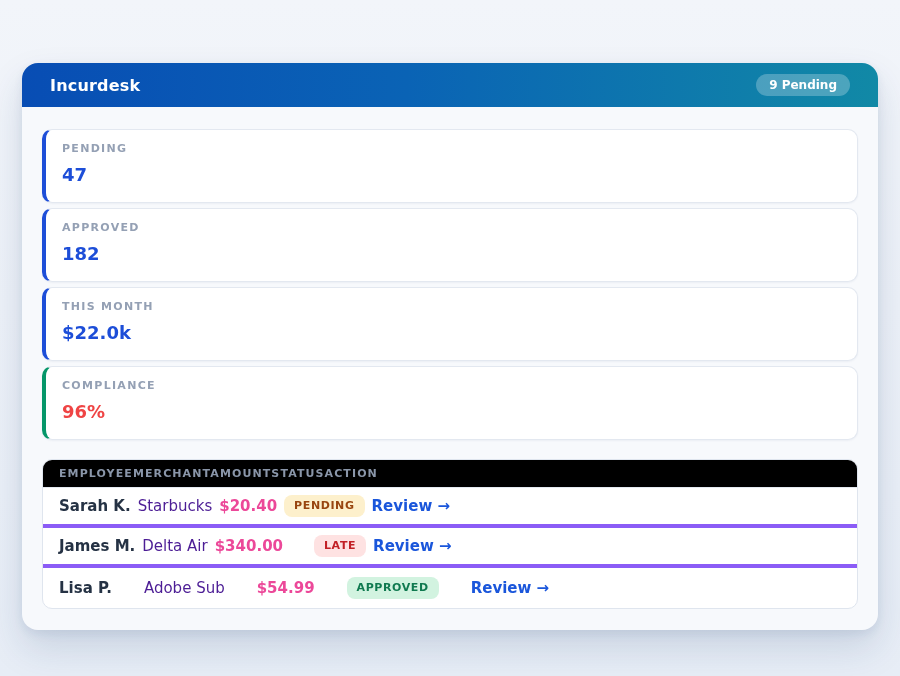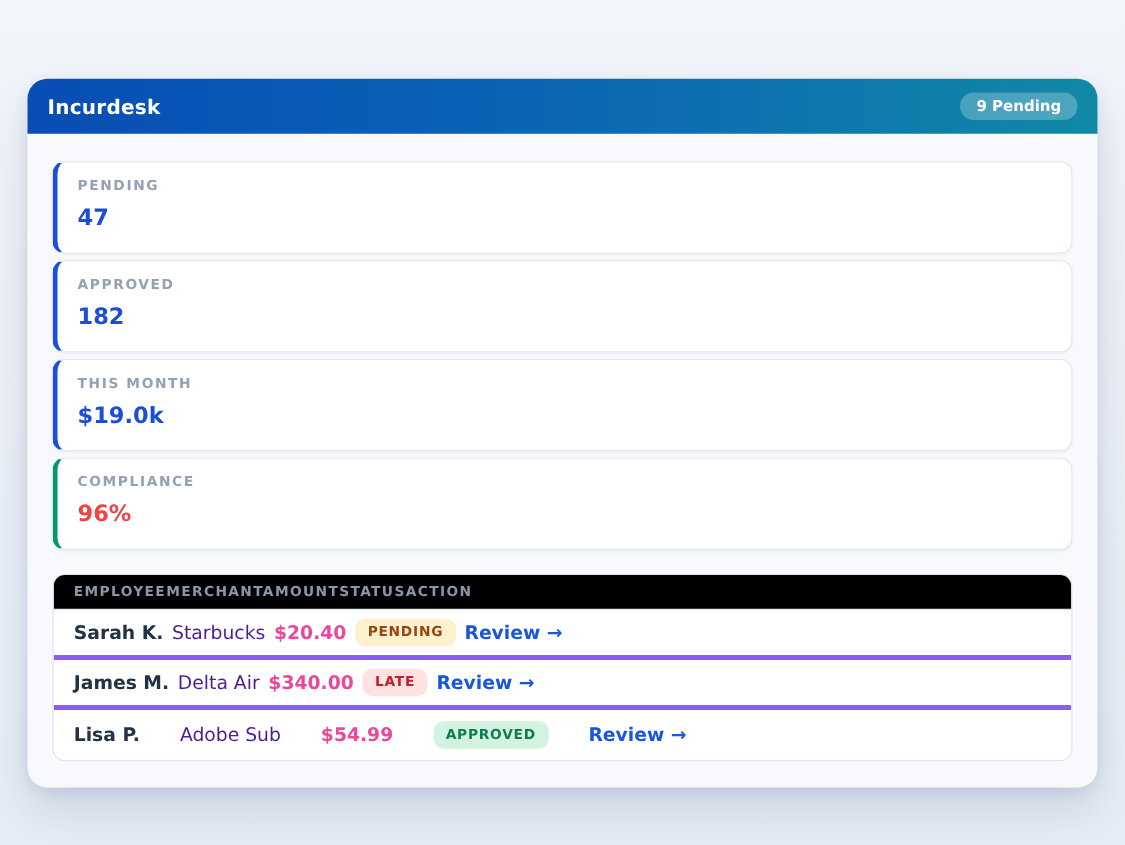--- a/index.html
+++ b/index.html
@@ -14,21 +14,21 @@
   .app-card {
     position:absolute; left:22px; top:63px; width:856px;
     background:#f7f9fc; border-radius:16px;
     box-shadow: 0 18px 36px rgba(30,60,110,0.15), 0 4px 10px rgba(30,60,110,0.08);
   }
 
   .app-header {
     height:44px; border-radius:16px 16px 0 0;
     background: linear-gradient(90deg, #084db4 0%, #0a63b5 45%, #1189a6 100%);
     display:flex; align-items:center; justify-content:space-between;
-    padding:0 16px;
+    padding:0 28px;
   }
   .app-title { color:#ffffff; font-size:16px; font-weight:bold; letter-spacing:0.2px; }
   .header-badge {
     background: rgba(255,255,255,0.25); color:#ffffff;
     font-size:12px; font-weight:bold;
     padding:5px 13px; border-radius:999px; line-height:12px;
   }
 
   .app-body { padding:22px 20px 21px 20px; }
 
@@ -93,21 +93,21 @@
         <div class="stat-value" style="color: rgb(29, 78, 216);">47</div>
       </div>
 
       <div class="stat-card" style="border-left-color: rgb(29, 78, 216);">
         <div class="stat-label">APPROVED</div>
         <div class="stat-value" style="color: rgb(29, 78, 216);">182</div>
       </div>
 
       <div class="stat-card" style="border-left-color: rgb(29, 78, 216);">
         <div class="stat-label">THIS MONTH</div>
-        <div class="stat-value" style="color: rgb(29, 78, 216);">$19.0k</div>
+        <div class="stat-value" style="color: rgb(29, 78, 216);">$22.0k</div>
       </div>
 
       <div class="stat-card" style="border-left-color: rgb(5, 150, 105);">
         <div class="stat-label">COMPLIANCE</div>
         <div class="stat-value" style="color: #ef4444;">96%</div>
       </div>
 
       <div class="table-card">
 
         <div class="table-head">
@@ -119,21 +119,21 @@
           <span class="t-merchant">Starbucks</span>
           <span class="t-amount">$20.40</span>
           <span class="t-badge" style="background-color: rgb(253, 240, 204); color: rgb(152, 69, 15);">PENDING</span>
           <a class="t-action">Review →</a>
         </div>
 
         <div class="trow">
           <span class="t-name">James M.</span>
           <span class="t-merchant">Delta Air</span>
           <span class="t-amount">$340.00</span>
-          <span class="t-badge" style="background-color: rgb(254, 226, 226); color: rgb(194, 32, 38);">LATE</span>
+          <span class="t-badge" style="background-color: rgb(254, 226, 226); color: rgb(194, 32, 38); margin-left: 24px;">LATE</span>
           <a class="t-action">Review →</a>
         </div>
 
         <div class="trow">
           <span class="t-name">Lisa P.</span>
           <span class="t-merchant">Adobe Sub</span>
           <span class="t-amount">$54.99</span>
           <span class="t-badge" style="background-color: rgb(210, 243, 224); color: rgb(16, 122, 80);">APPROVED</span>
           <a class="t-action">Review →</a>
         </div>

